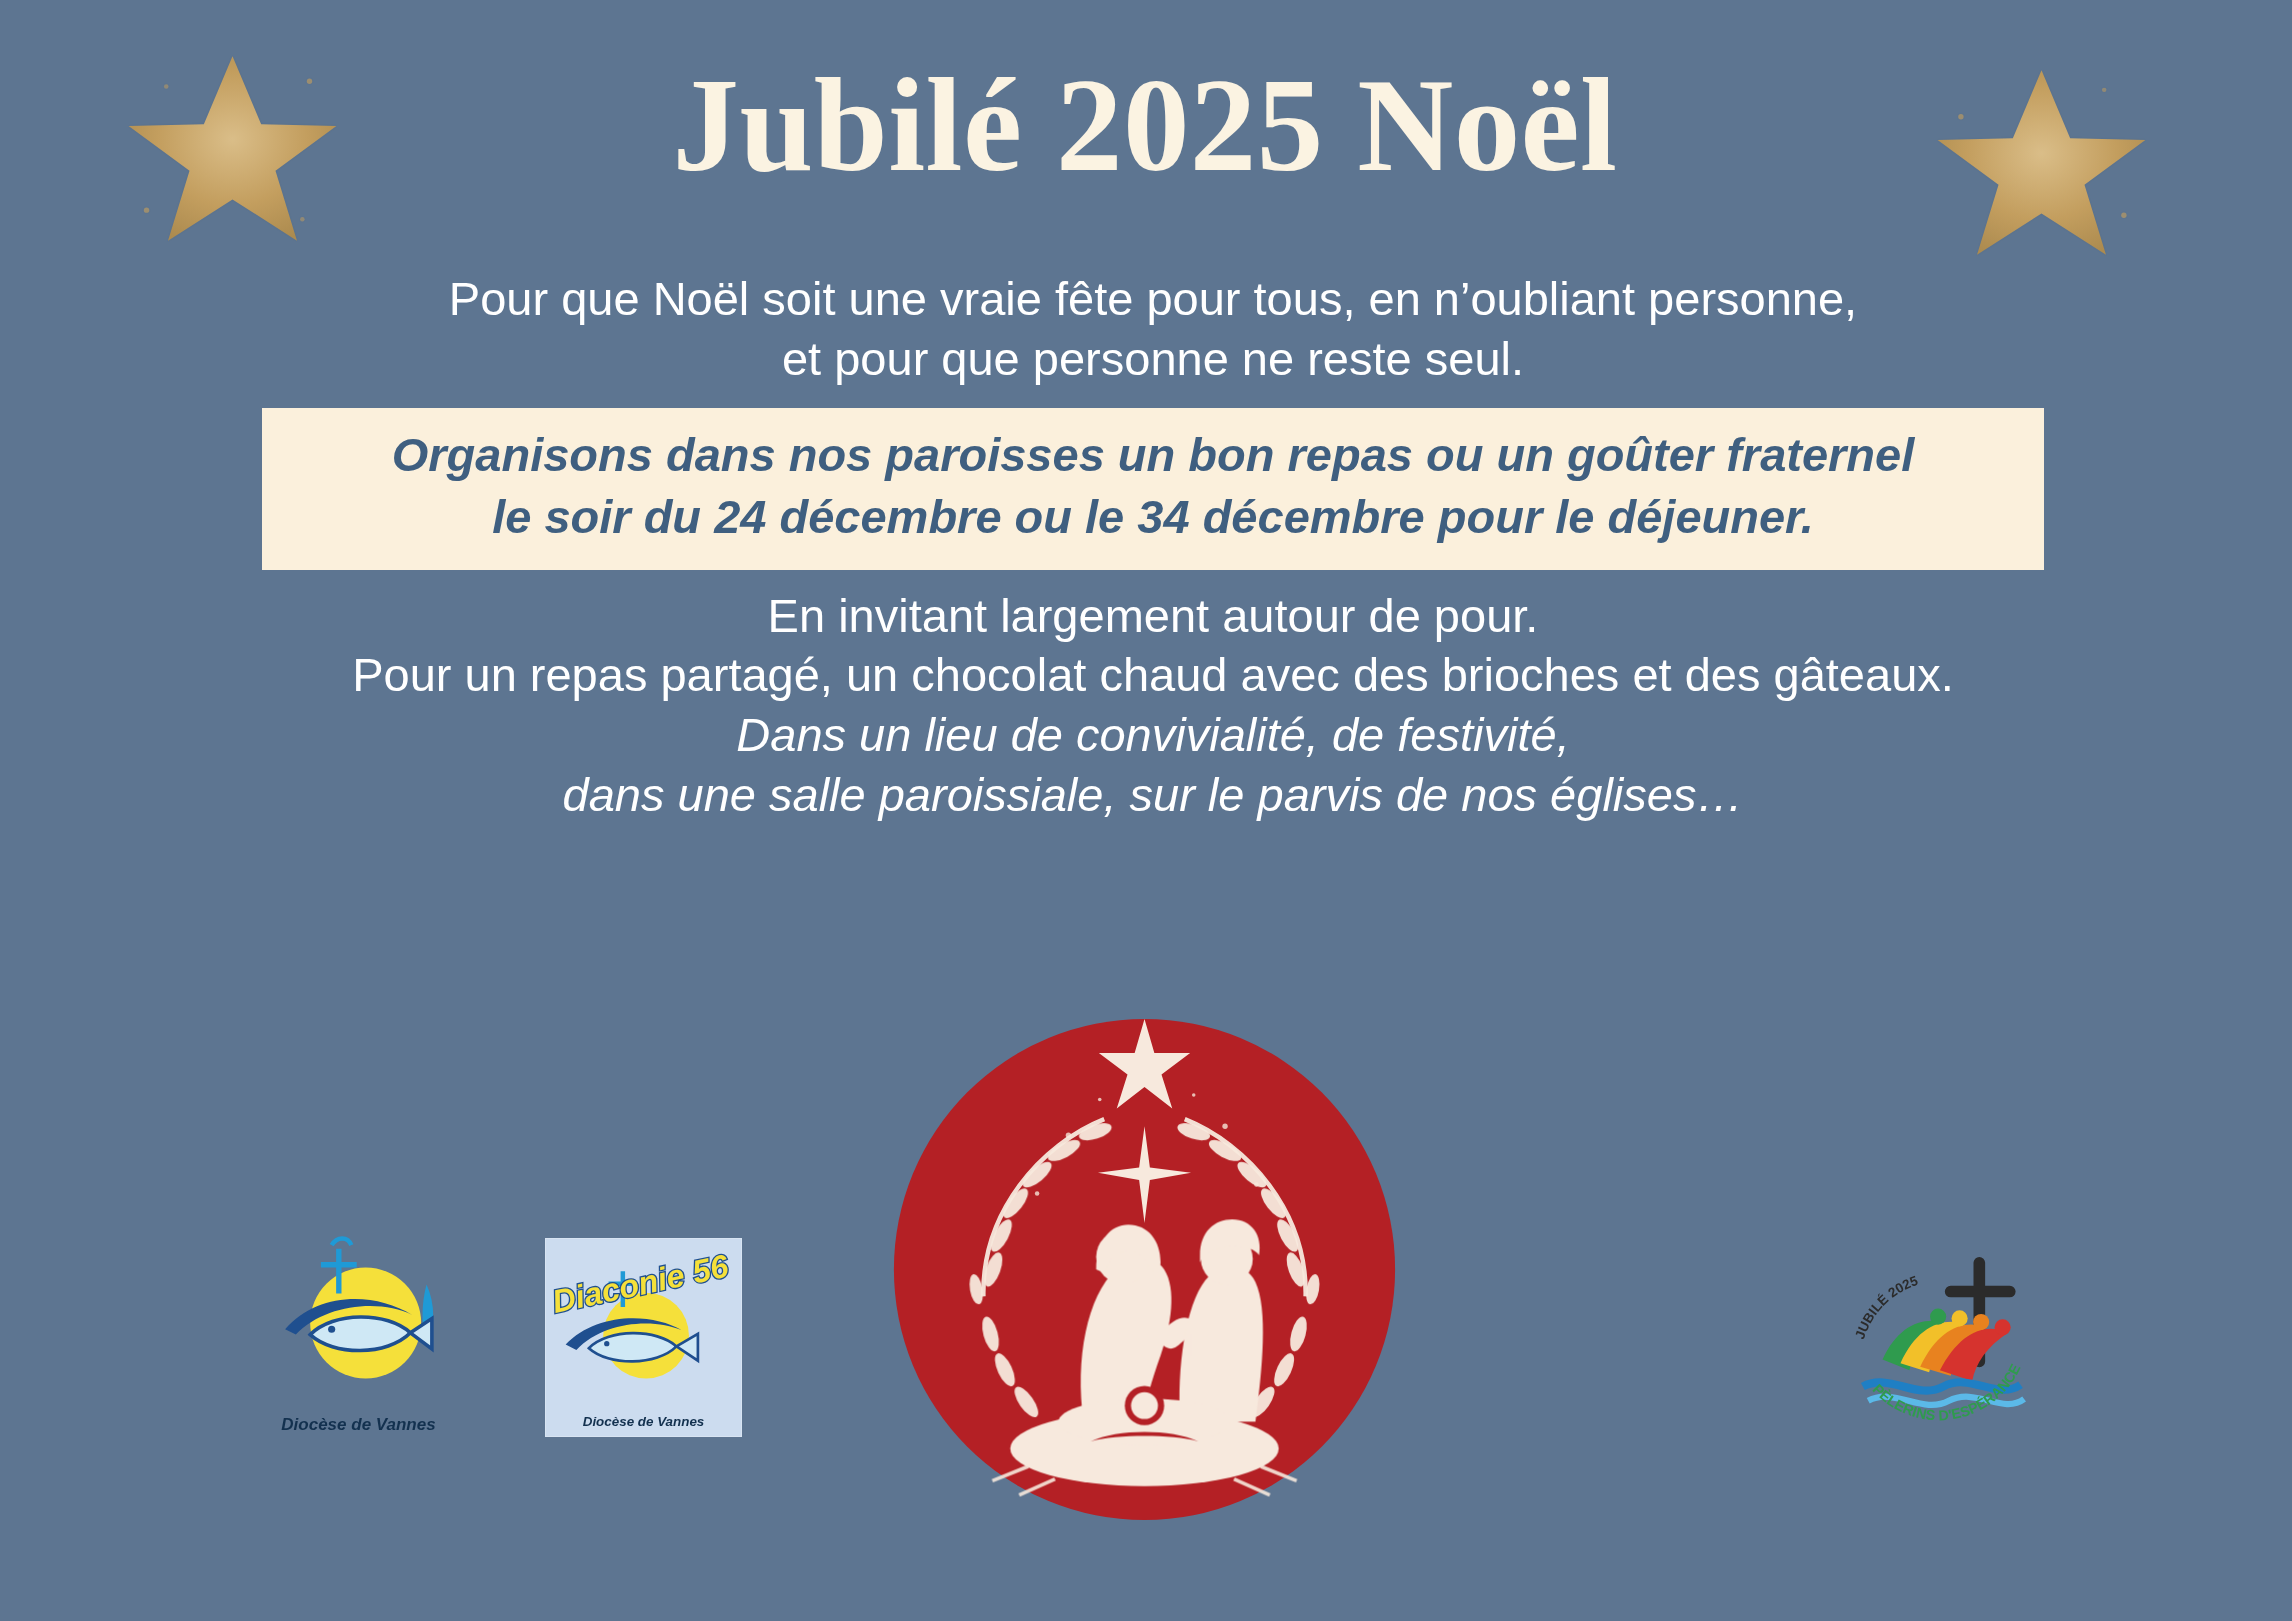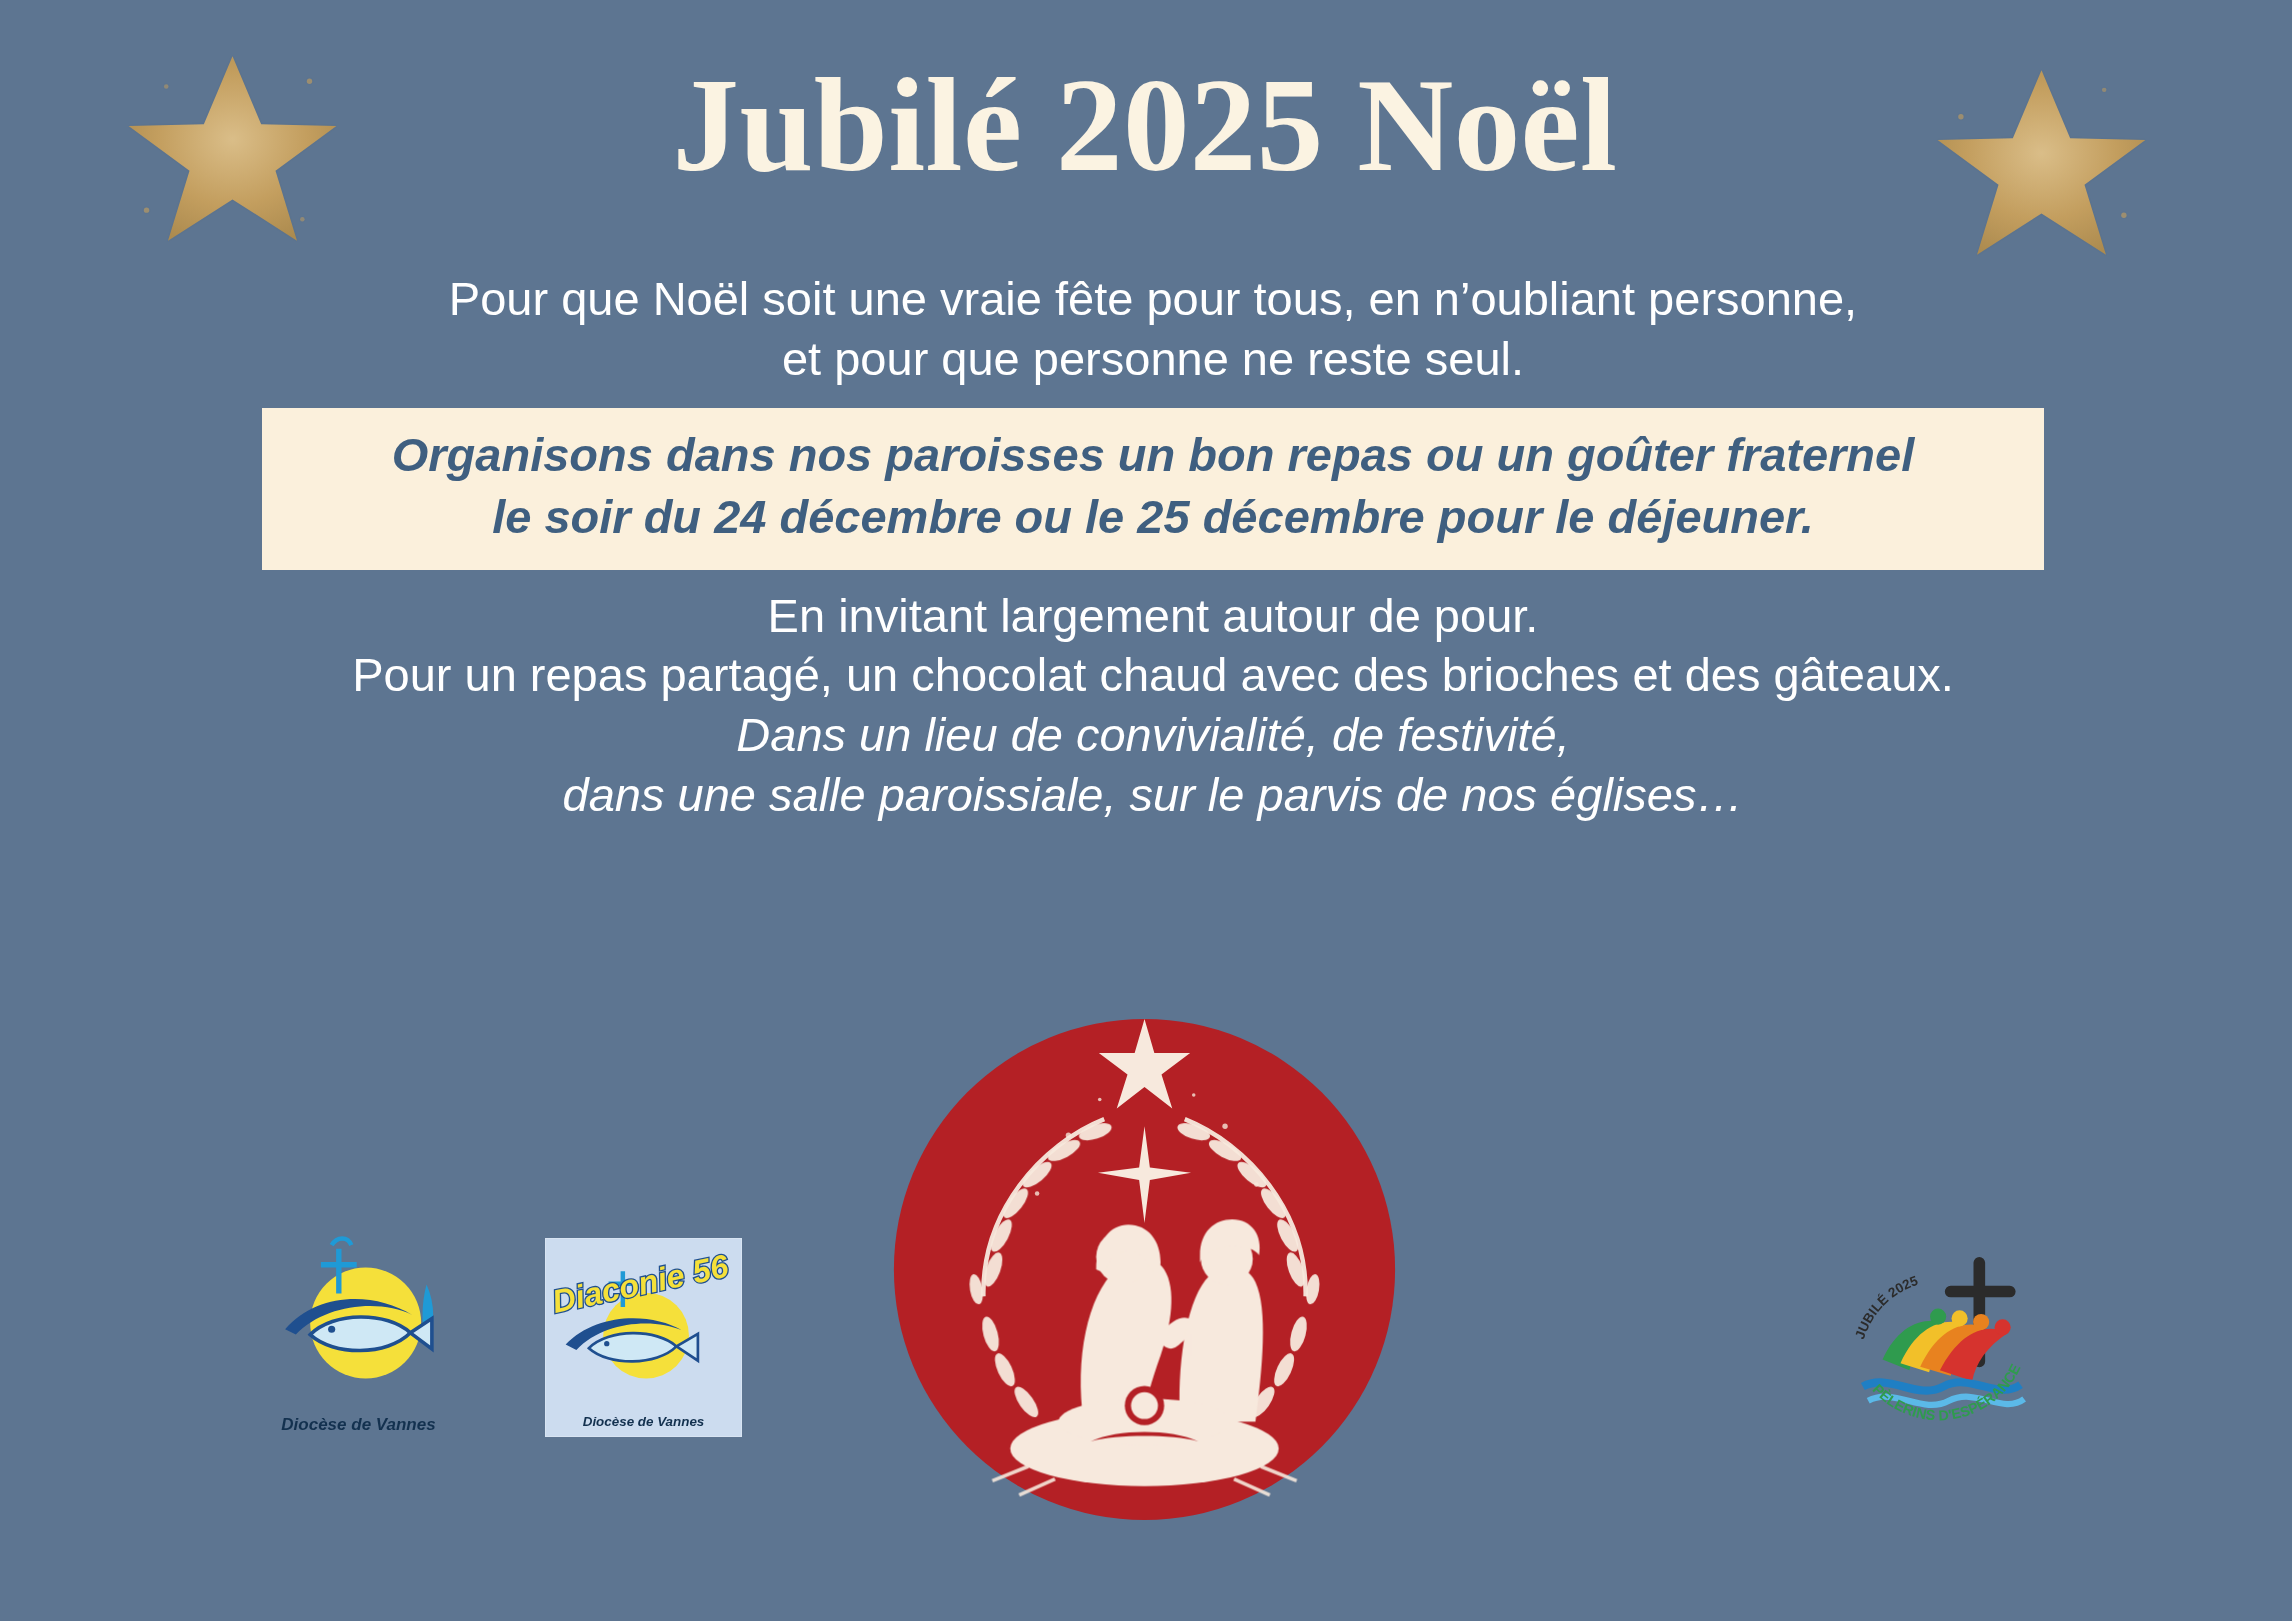--- a/index.html
+++ b/index.html
@@ -163,21 +163,21 @@
   </div>
 
   <div class="title">Jubilé 2025 Noël</div>
 
   <div class="body-text">
     <div class="line">Pour que Noël soit une vraie fête pour tous, en n’oubliant personne,</div>
     <div class="line">et pour que personne ne reste seul.</div>
 
     <div class="highlight">
       <div class="hline">Organisons dans nos paroisses un bon repas ou un goûter fraternel</div>
-      <div class="hline">le soir du 24 décembre ou le 25 décembre pour le déjeuner.</div>
+      <div class="hline">le soir du 24 décembre ou le 34 décembre pour le déjeuner.</div>
     </div>
 
     <div class="line">En invitant largement autour de pour.</div>
     <div class="line">Pour un repas partagé, un chocolat chaud avec des brioches et des gâteaux.</div>
     <div class="line italic">Dans un lieu de convivialité, de festivité,</div>
     <div class="line italic">dans une salle paroissiale, sur le parvis de nos églises…</div>
   </div>
 
   <div class="medallion">
     <svg width="537" height="537" viewBox="0 0 600 600" aria-hidden="true">

